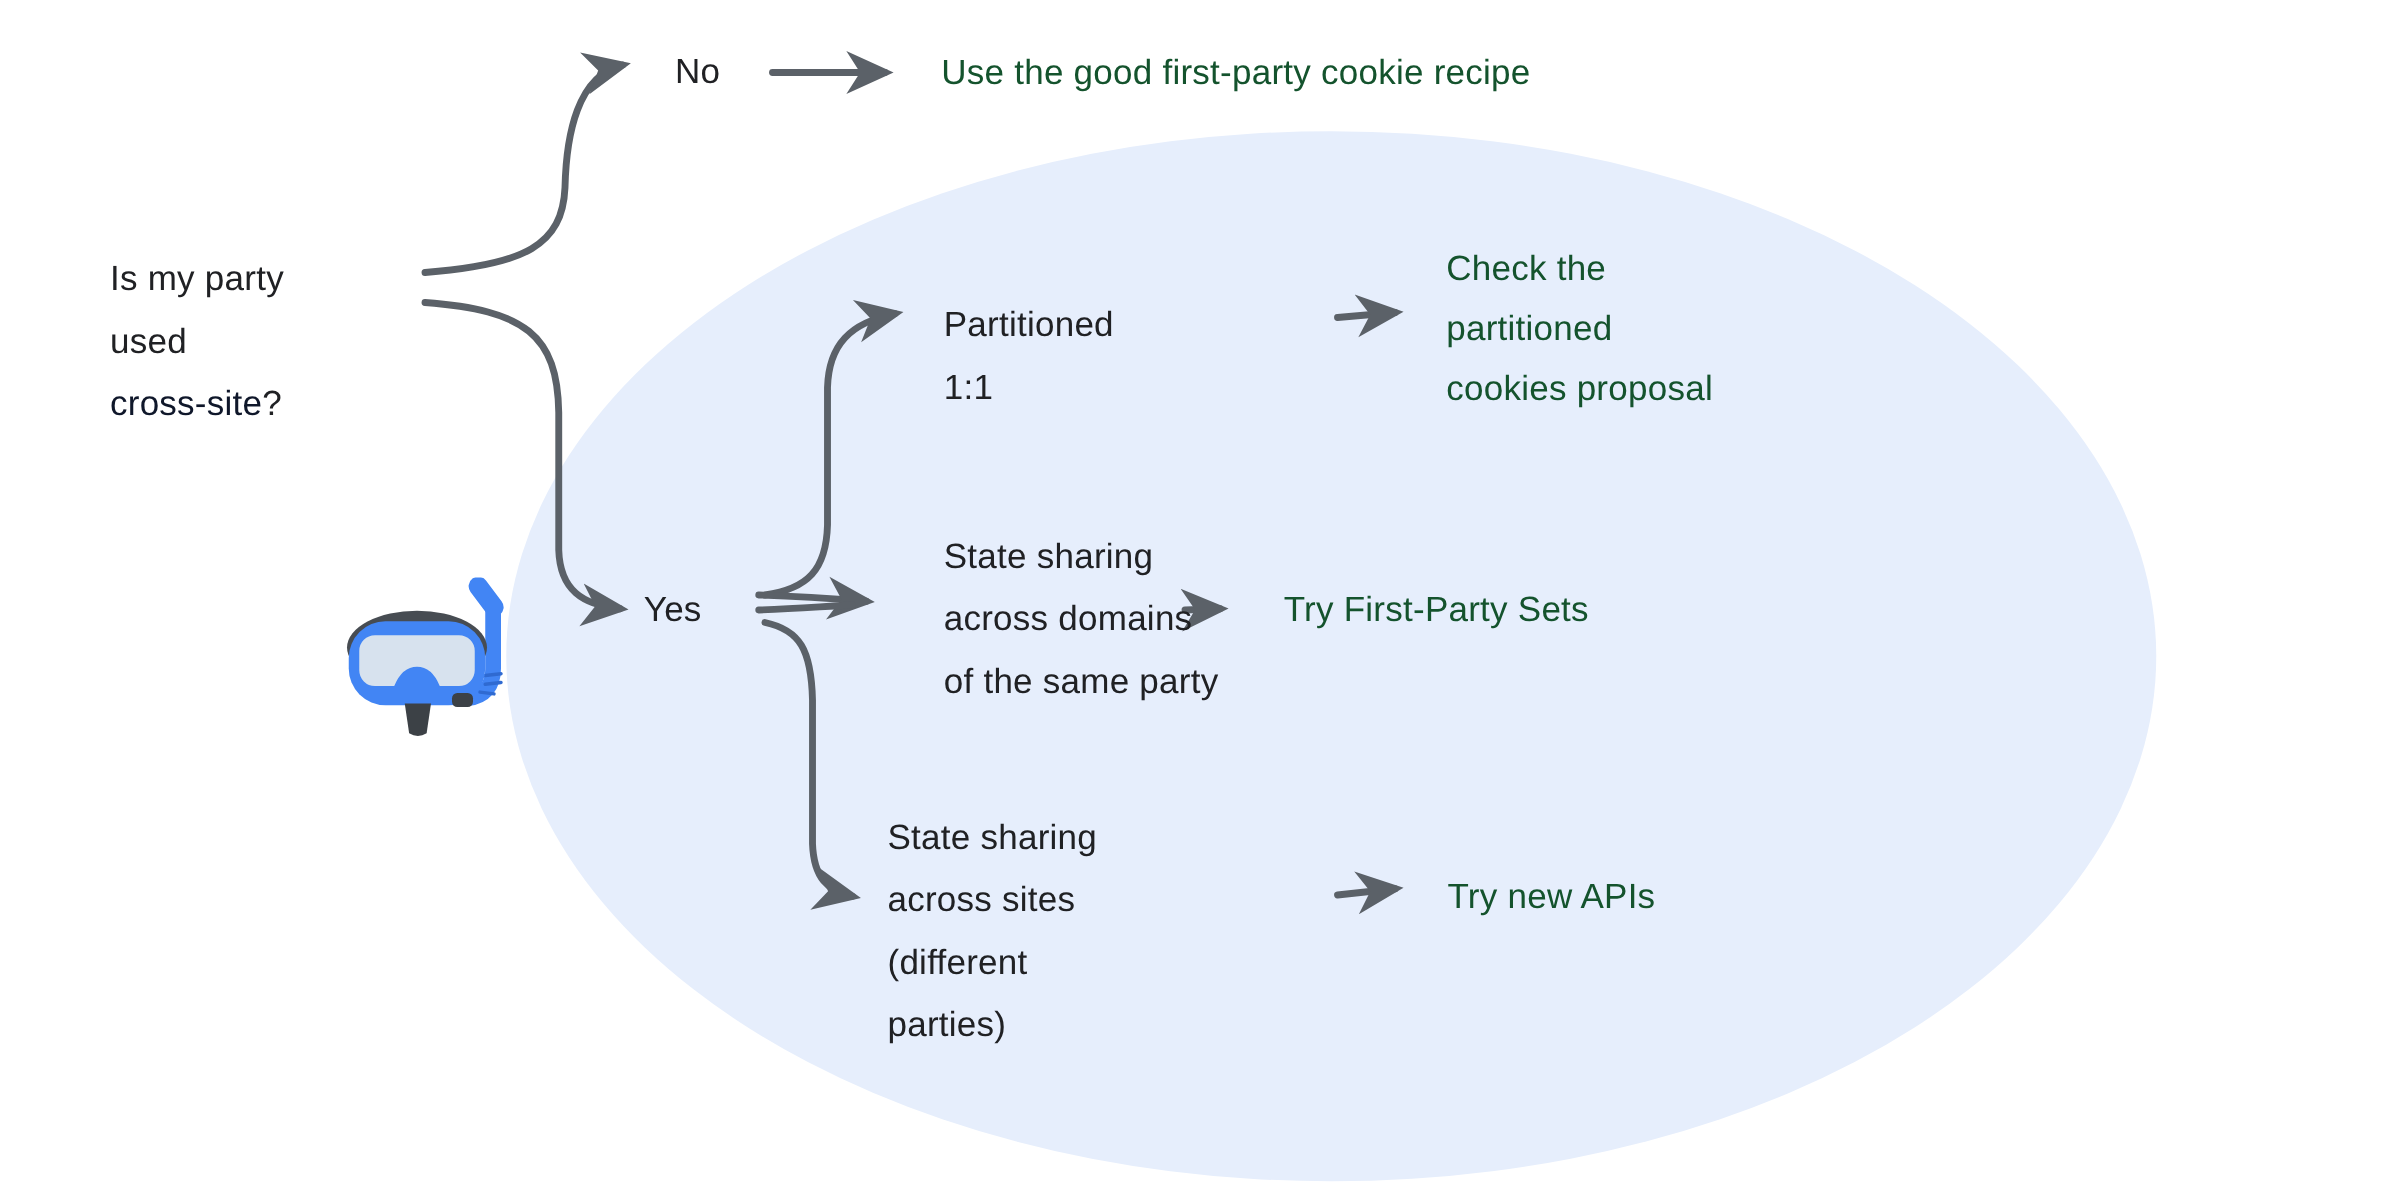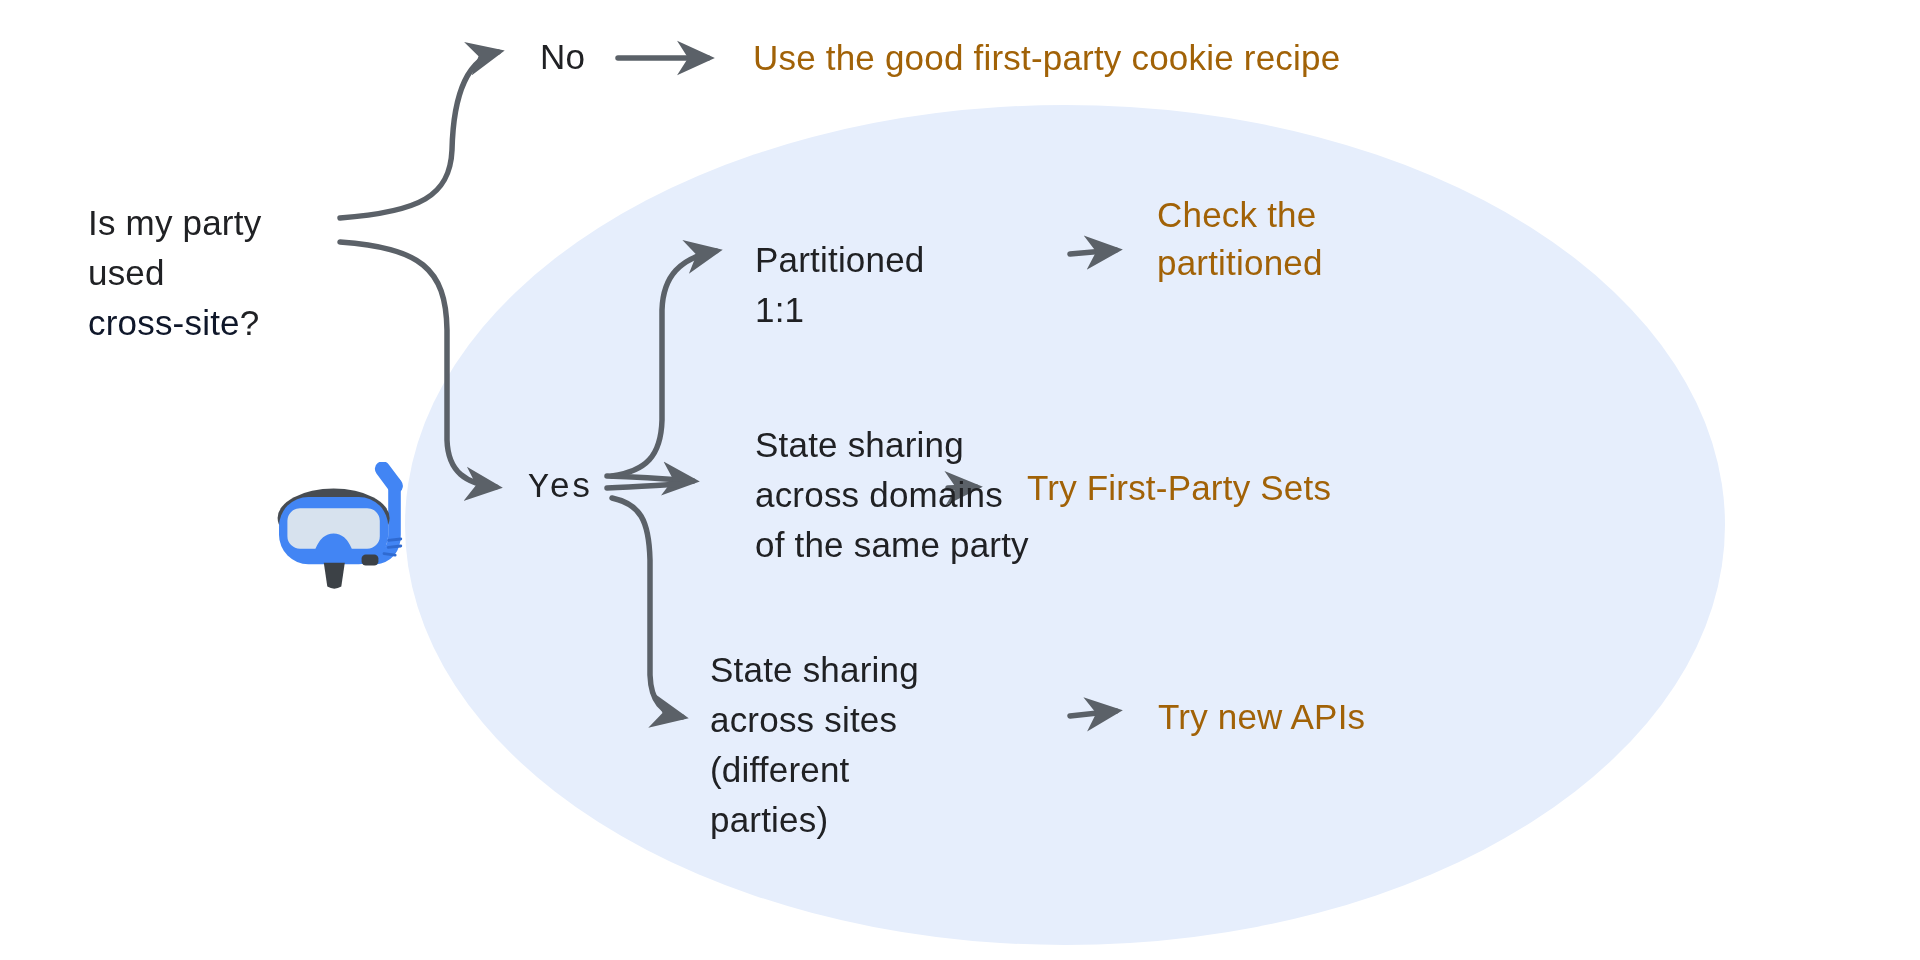--- a/index.html
+++ b/index.html
@@ -6,28 +6,28 @@
   .canvas{
     position:relative;
     width:1920px;height:960px;
     overflow:hidden;
     background:#ffffff;
     font-family:"Liberation Sans", sans-serif;
   }
   .underlay{position:absolute;left:0;top:0;width:1920px;height:960px;}
   .t{
     position:absolute;
-    font-size:35px;
+    font-size:28px;
     line-height:50px;
     color:#202124;
     white-space:nowrap;
     letter-spacing:0.2px;
   }
   .blue{color:#0f172a;}
-  .link{color:#a16207;cursor:pointer;}
+  .link{color:#14532d;cursor:pointer;}
   .mask-icon{position:absolute;left:272px;top:462px;width:140px;height:140px;}
 </style>
 </head>
 <body>
 
 <div class="canvas">
 
   <svg class="underlay" viewBox="0 0 1920 960">
     <defs>
       <marker id="ah" viewBox="0 0 12 12" refX="9" refY="6" markerWidth="7.5" markerHeight="7.5" orient="auto-start-reverse">
@@ -73,29 +73,30 @@
 
   <div class="t" style="left:88px;top:198px;">
     <div>Is my party</div>
     <div>used</div>
     <div><span class="blue">cross-site</span><span>?</span></div>
   </div>
 
   <div class="t" style="left:540px;top:32px;">No</div>
   <div class="t link" style="left:753px;top:33px;">Use the good first-party cookie recipe</div>
 
-  <div class="t" style="left:528px;top:463px;font-family:Liberation Mono, monospace;">Yes</div>
+  <div class="t" style="left:515px;top:463px;">Yes</div>
 
   <div class="t" style="left:755px;top:235px;">
     <div>Partitioned</div>
     <div>1:1</div>
   </div>
   <div class="t link" style="left:1157px;top:191px;line-height:48px;">
     <div>Check the</div>
     <div>partitioned</div>
+    <div>cookies proposal</div>
   </div>
 
   <div class="t" style="left:755px;top:420px;">
     <div>State sharing</div>
     <div>across domains</div>
     <div>of the same party</div>
   </div>
   <div class="t link" style="left:1000px;top:463px;margin-left:27px;">Try First-Party Sets</div>
 
   <div class="t" style="left:710px;top:645px;">

